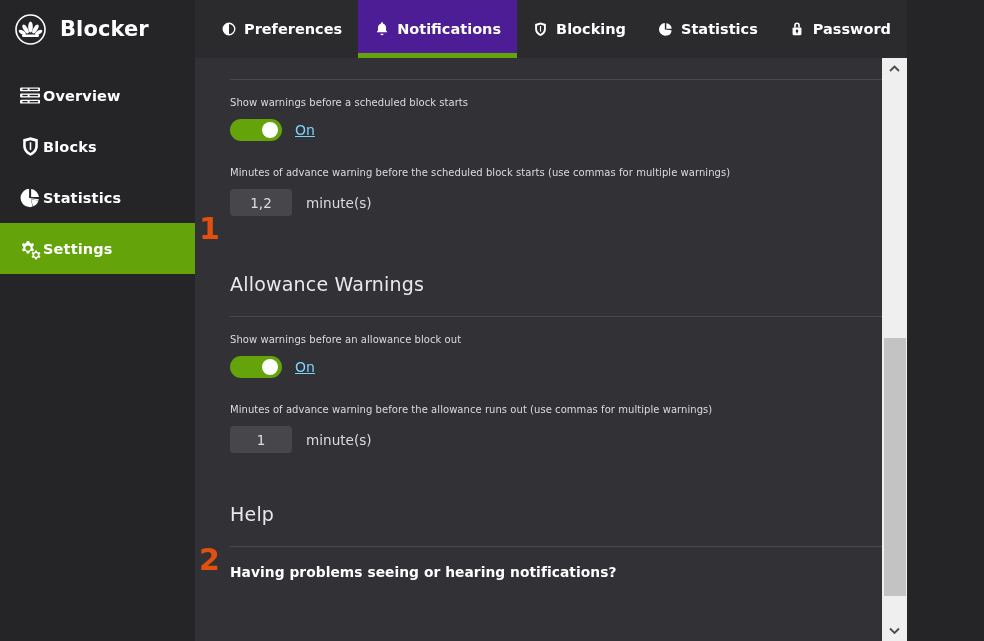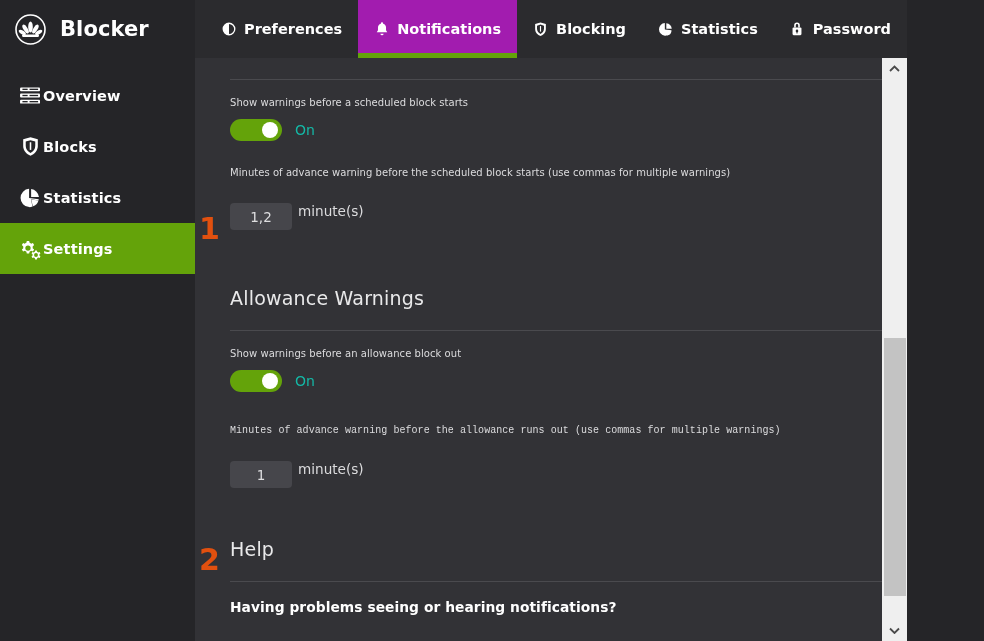--- a/index.html
+++ b/index.html
@@ -97,21 +97,21 @@
     align-items: center;
     gap: 8px;
     padding: 0 16px;
     cursor: pointer;
     position: relative;
     color: #ffffff;
     font-size: 14.5px;
     font-weight: bold;
     justify-content: center;
   }
-  .tab.active { background: #a21caf; }
+  .tab.active { background: #4c1d95; }
   .tab.active::after {
     content: "";
     position: absolute;
     left: 0; right: 0; bottom: 0;
     height: 5px;
     background: #64a30a;
   }
   .tab-icon {
     width: 15px; height: 17px;
     display: flex;
@@ -176,29 +176,30 @@
   }
   .toggle .knob {
     position: absolute;
     width: 16px; height: 16px;
     border-radius: 50%;
     background: #ffffff;
     top: 3px;
     right: 4px;
   }
   .toggle-state {
-    color: #14b8a6;
+    color: #7dd3fc;
     font-size: 14px;
+    text-decoration: underline;
   }
 
   .input-row {
     display: flex;
-    align-items: flex-start;
-    gap: 6px;
-    margin-top: 25px;
+    align-items: center;
+    gap: 14px;
+    margin-top: 11px;
   }
   .num-input {
     width: 62px;
     height: 27px;
     background: #46464b;
     border: none;
     border-radius: 4px;
     color: #dedee0;
     font-size: 13.5px;
     text-align: center;
@@ -443,21 +444,21 @@
         <div class="divider"></div>
 
         <div class="field-label">Show warnings before an allowance block out</div>
         <div class="toggle-row">
           <span class="toggle">
             <span class="knob"></span>
           </span>
           <span class="toggle-state">On</span>
         </div>
 
-        <div class="field-label" style="margin-top:33px;font-family:Liberation Mono, monospace;">Minutes of advance warning before the allowance runs out (use commas for multiple warnings)</div>
+        <div class="field-label" style="margin-top:26px;">Minutes of advance warning before the allowance runs out (use commas for multiple warnings)</div>
         <div class="input-row">
           <input class="num-input" type="text" value="1" style="">
           <span class="unit">minute(s)</span>
         </div>
 
         <div class="spacer-md"></div>
 
         <div class="section-title">Help</div>
         <div class="divider"></div>
 

